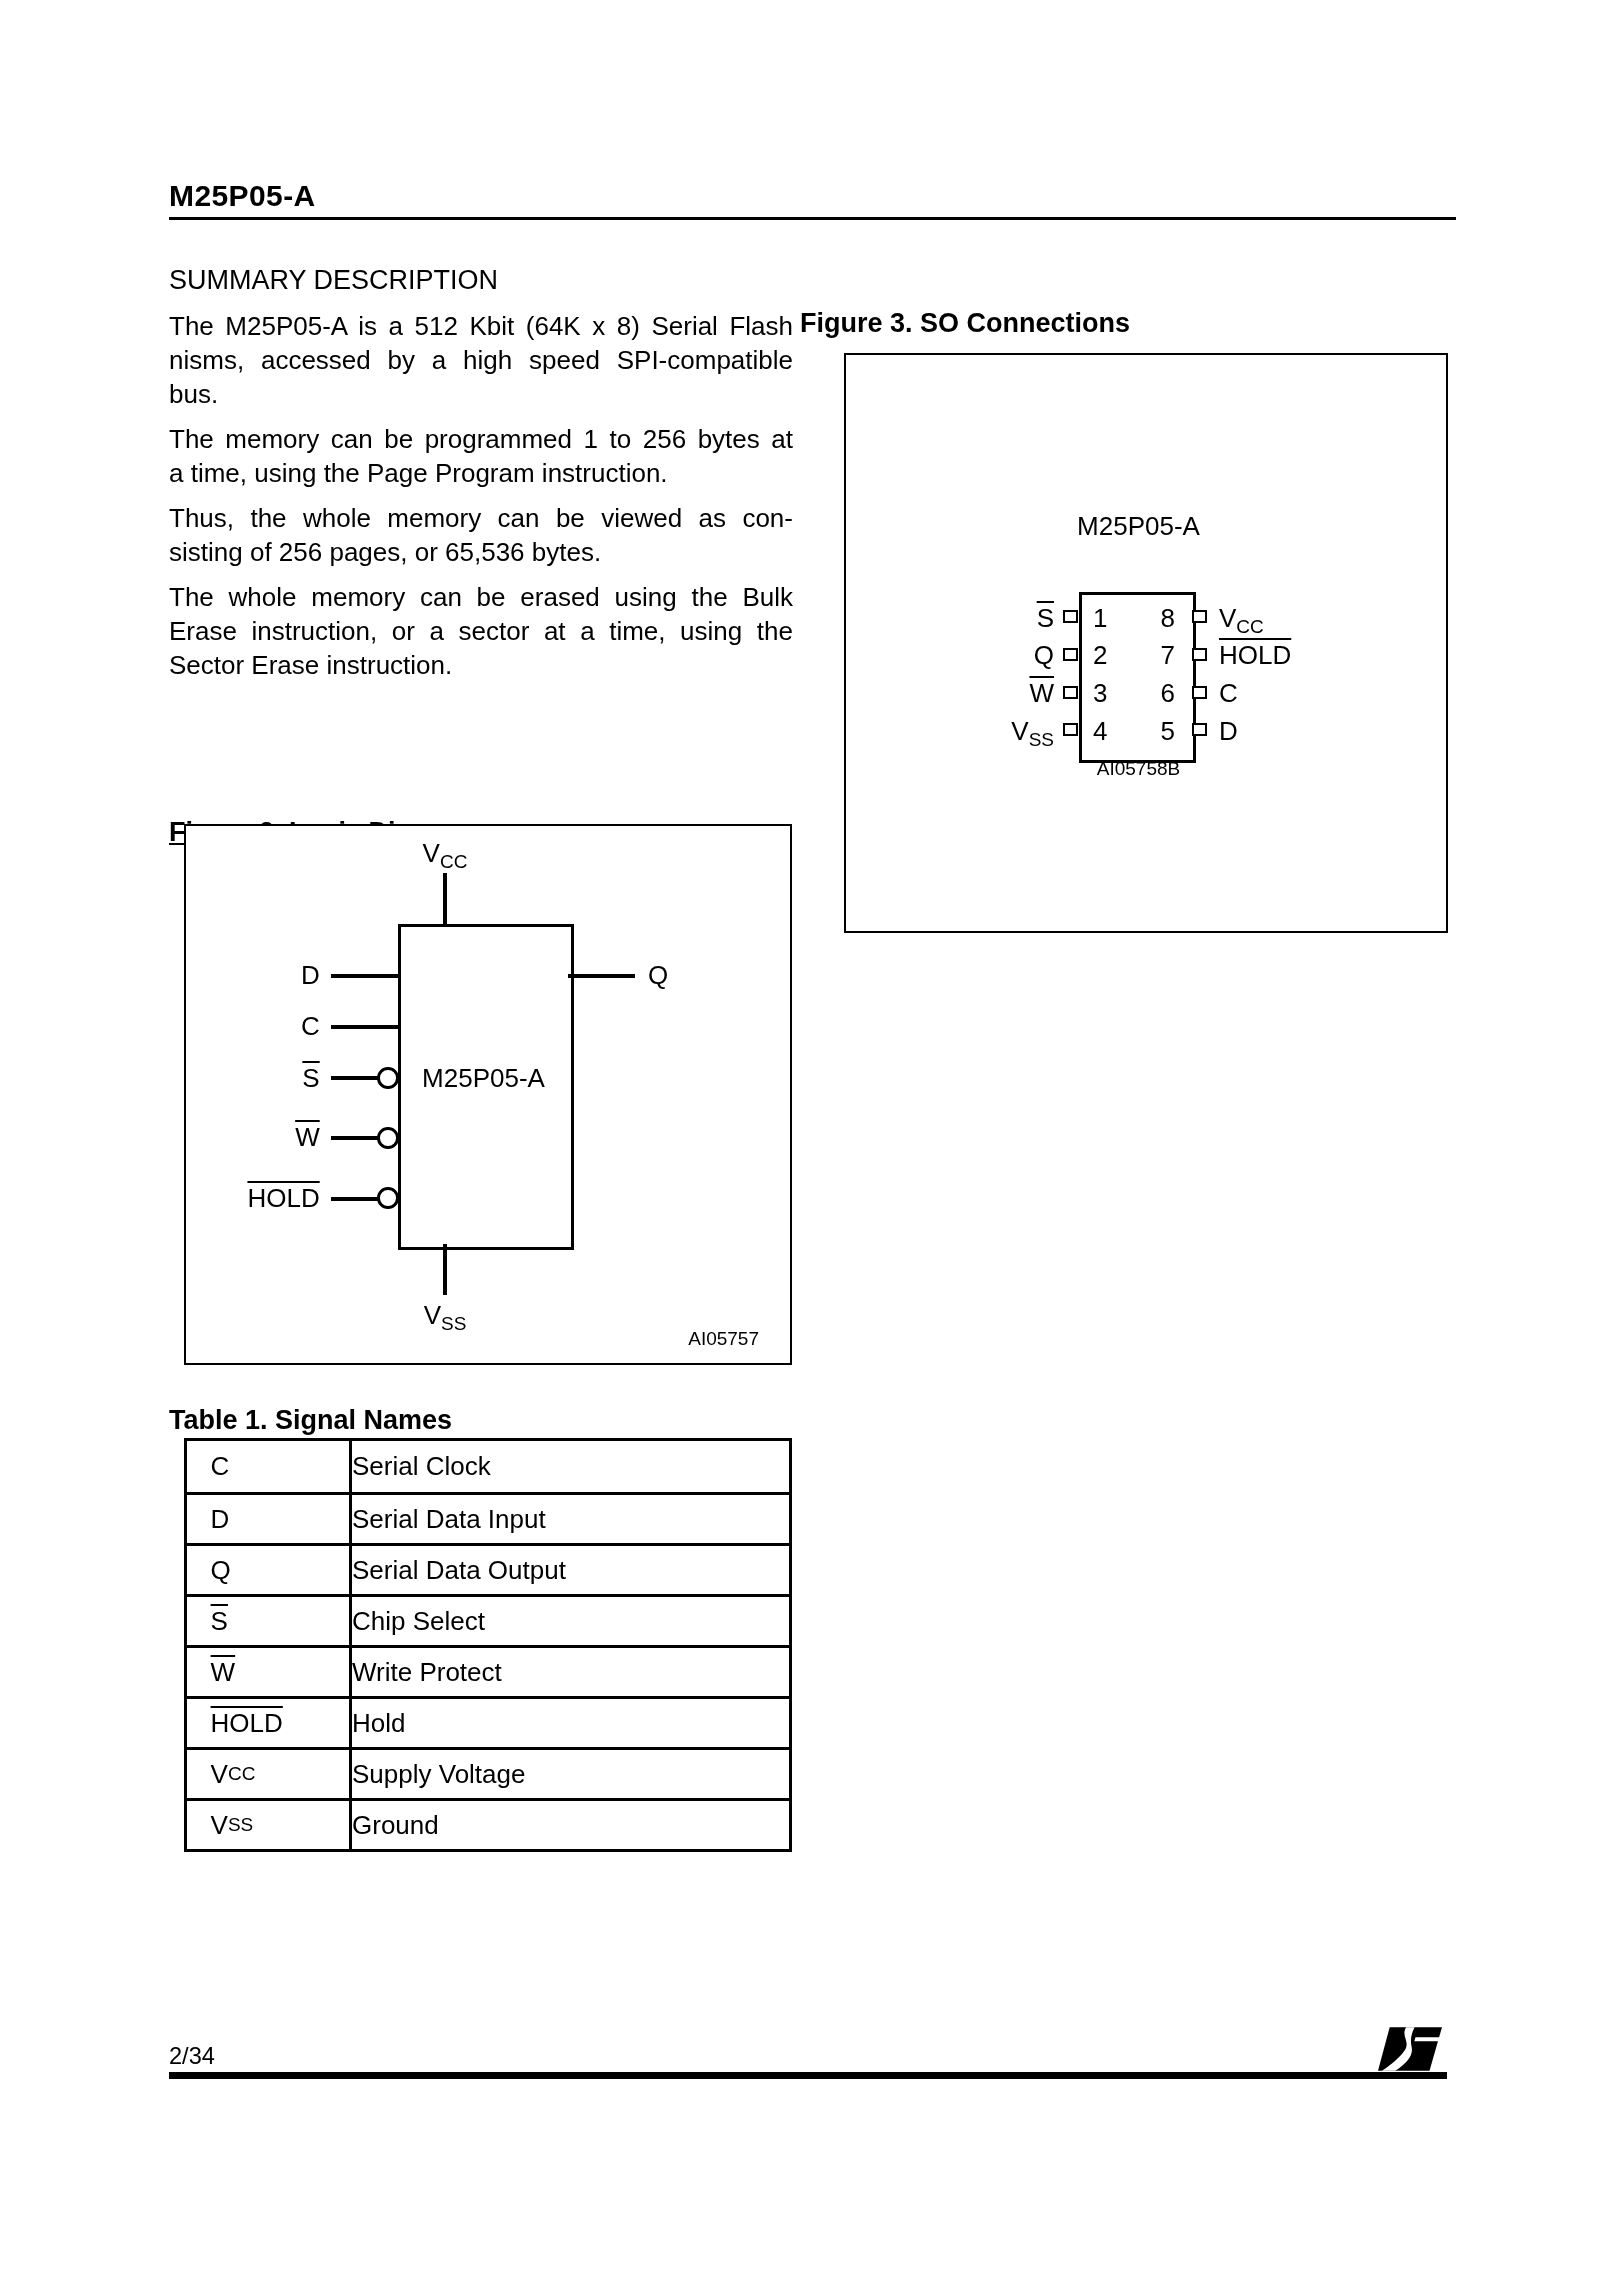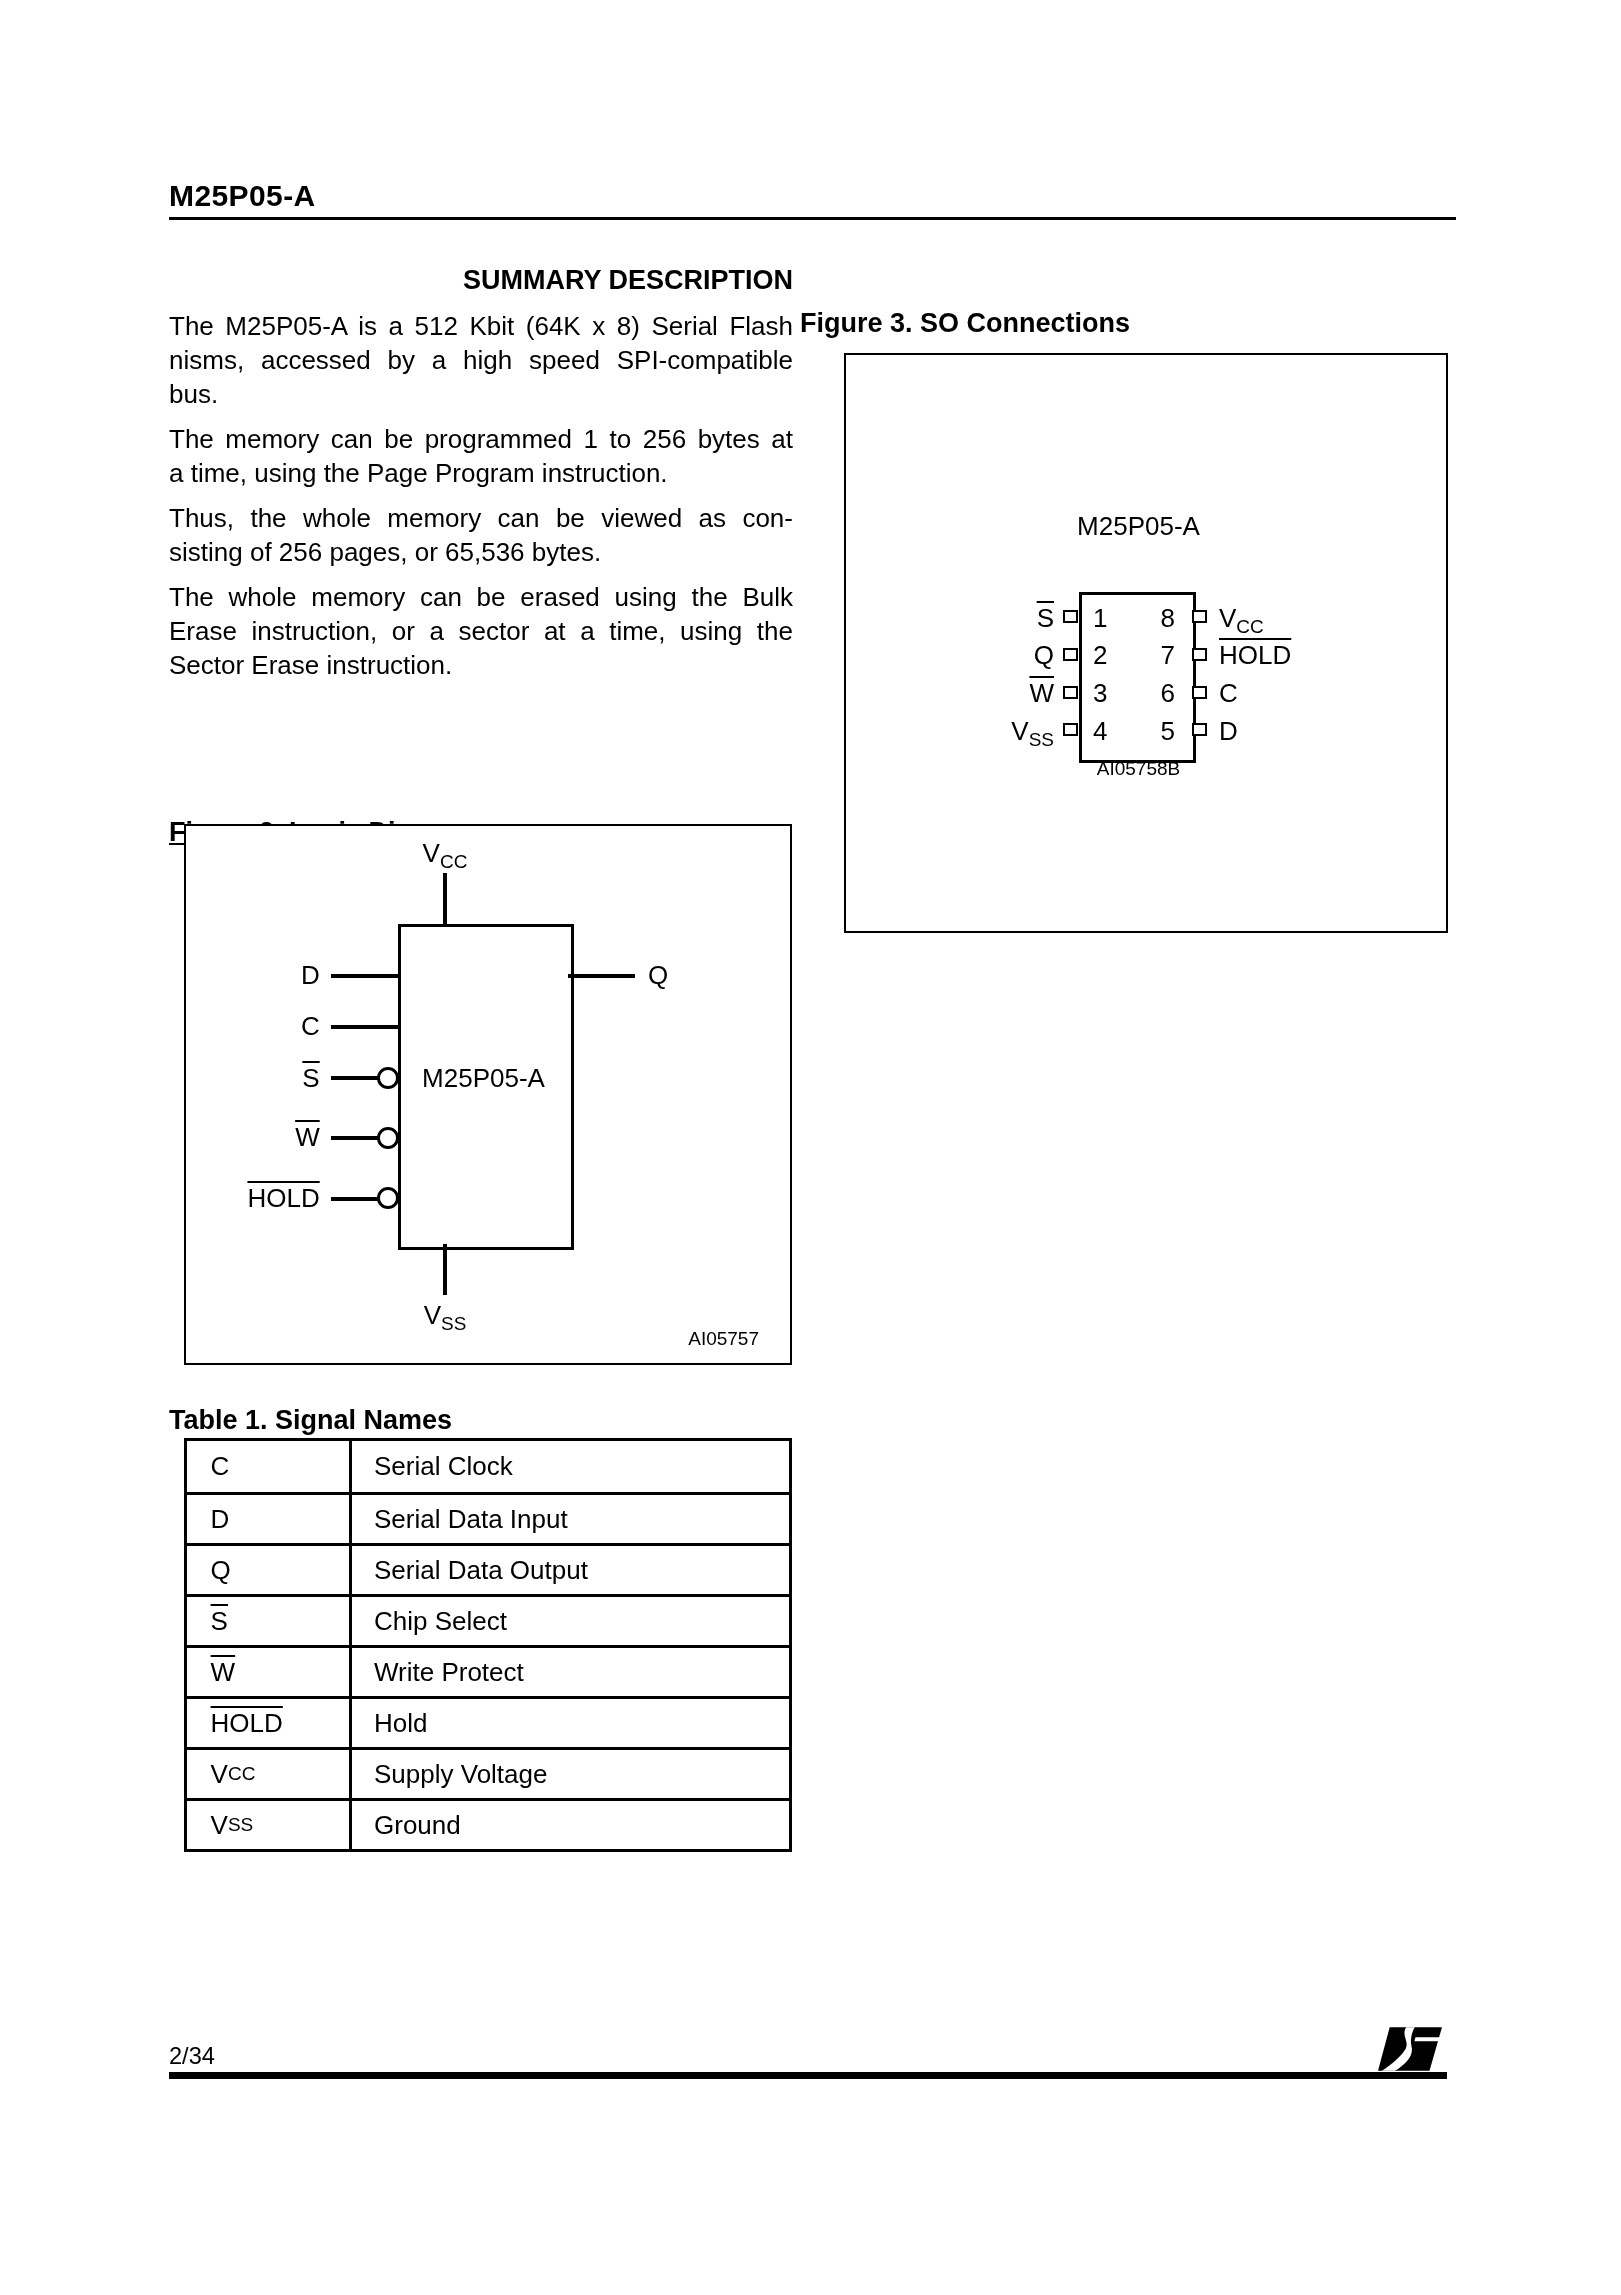--- a/index.html
+++ b/index.html
@@ -7,21 +7,21 @@
     position:relative; width:1622px; height:2295px; background:#ffffff;
     font-family:"Liberation Sans", sans-serif; color:#000;
     overflow:hidden; margin:0 auto;
   }
   .abs{position:absolute;}
   
   .hdr-part{left:169px; top:179px; font-size:30px; font-weight:bold; letter-spacing:0.4px;}
   .hdr-rule{left:169px; top:217px; width:1287px; height:3.1px; background:#000;}
   
   .sum-col{left:169px; top:265px; width:624px;}
-  .sum-head{font-size:27px; font-weight:bold; margin:0 0 12.6px 0;text-align:right;}
+  .sum-head{font-size:27px; font-weight:normal; margin:0 0 12.6px 0;}
   .para{margin:0 0 11px 0;}
   .bline{font-size:26px; line-height:34px; white-space:normal;}
   .jline{text-align:justify; text-align-last:justify;}
   .lline{text-align:left;}
   
   .fig-title{font-size:27px; font-weight:bold;}
   .figbox{border:2.4px solid #000; background:#fff;}
   
   .hline{background:#000; height:3.9px;}
   .vline{background:#000; width:3.9px;}
@@ -33,21 +33,21 @@
   .ctr{text-align:center;}
   .rgt{text-align:right;}
   .bubble{border:3.1px solid #000; border-radius:50%; width:15.7px; height:15.7px; background:#fff;}
   .stub{border:2.4px solid #000; background:#fff; width:11px; height:9.4px;}
   
   .sigtable{left:184px; top:1438px; width:608px; border:3.1px solid #000; box-sizing:border-box;}
   .t1row{display:flex; height:51px; box-sizing:border-box; border-top:3.1px solid #000;}
   .t1row:first-child{border-top:none;}
   .t1c1{width:165px; box-sizing:border-box; border-right:3.1px solid #000; padding-left:23.6px;
         font-size:26px; display:flex; align-items:center;}
-  .t1c2{flex:1; padding-left:22px; font-size:26px; display:flex; align-items:center;}
+  .t1c2{flex:1; font-size:26px; display:flex; align-items:center;}
   .t1title{left:169px; top:1405px;}
   
   .foot-num{left:169px; top:2043px; font-size:23.6px;}
   .foot-rule{left:169px; top:2072px; width:1278px; height:7px; background:#000;}
   .logo{left:1378px; top:2027px; width:64px; height:44px;}
 </style>
 </head>
 <body>
 
 <div class="page">

